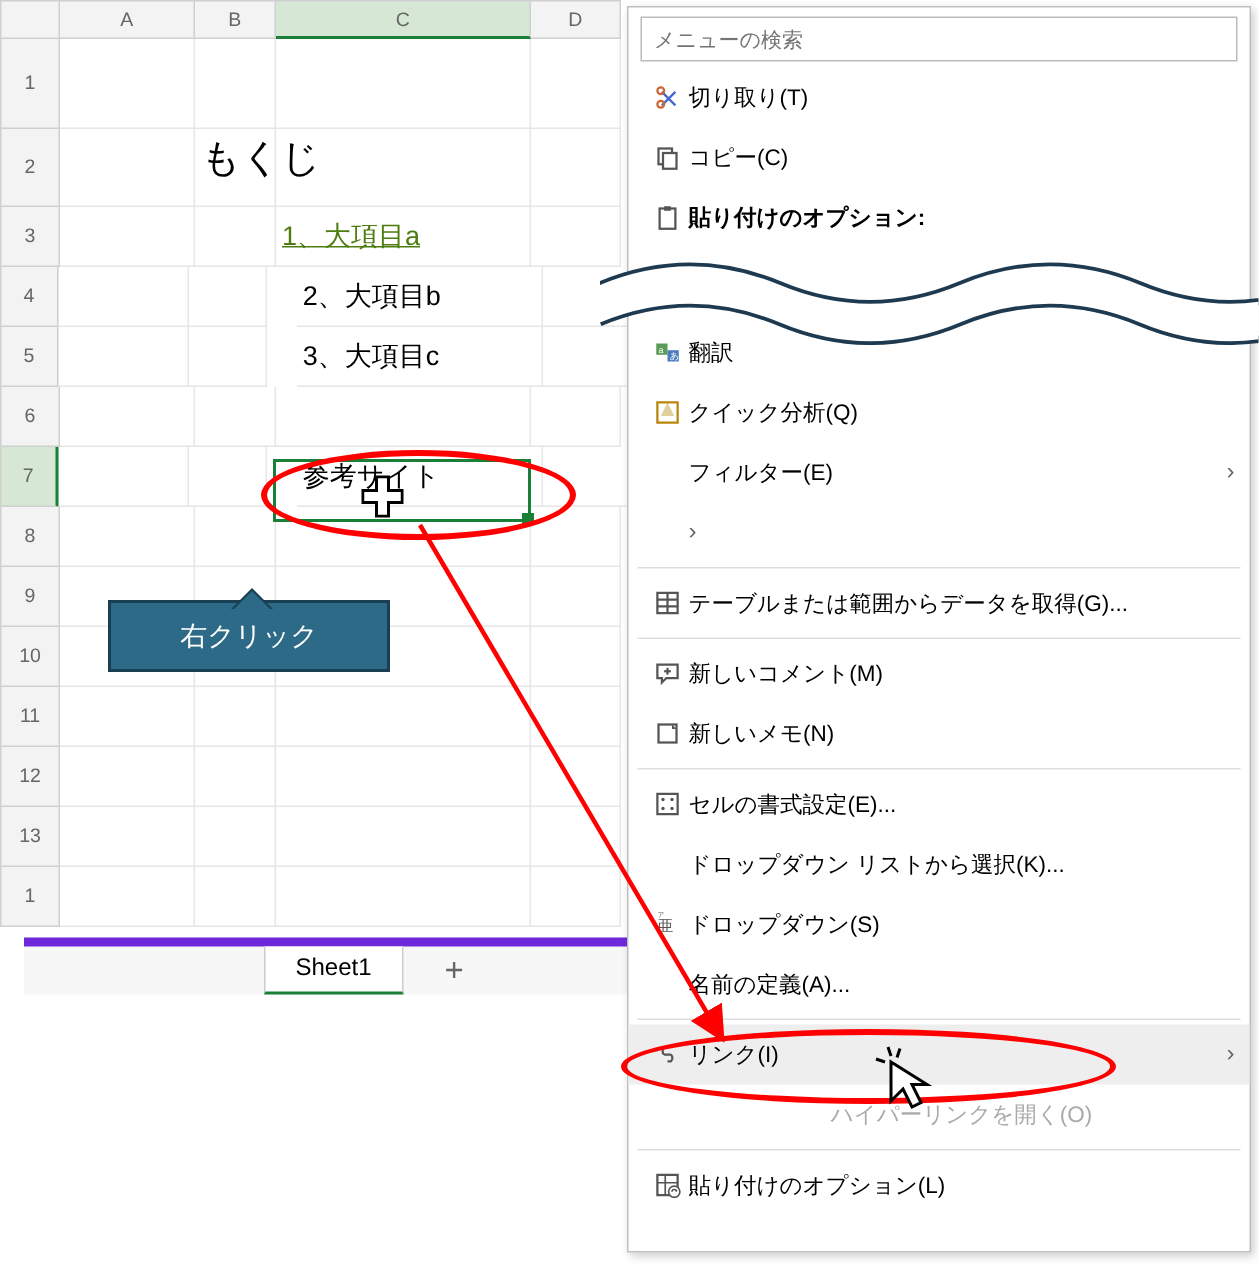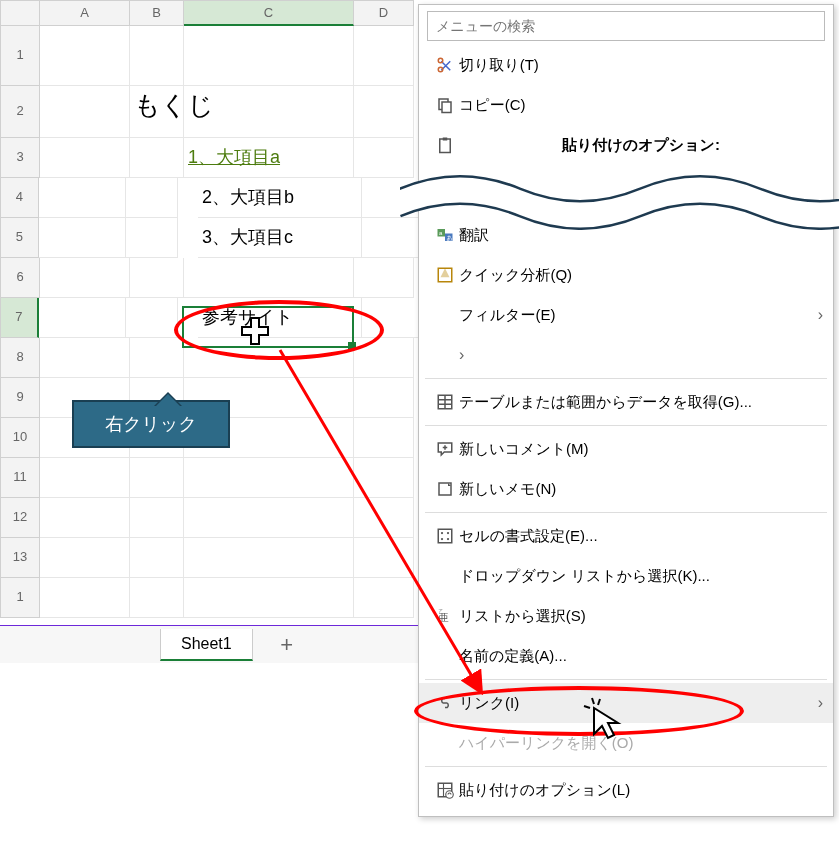--- a/index.html
+++ b/index.html
@@ -98,24 +98,24 @@
   }
   .sel-handle {
     position: absolute;
     right: -4px; bottom: -4px;
     width: 8px; height: 8px;
     background: #1a7f37;
   }
   
   .tabs {
     position: absolute;
-    left: 0; top: 625px;
+    left: 16px; top: 625px;
     width: 420px;
     height: 38px;
-    border-top: 1px solid #6d28d9;
+    border-top: 6px solid #6d28d9;
     background: #f7f7f7;
     display: flex;
     align-items: center;
     padding-left: 160px;
   }
   .tab {
     background: #fff;
     border: 1px solid #ccc;
     border-top: none;
     border-bottom: 2px solid #1a7f37;
@@ -132,21 +132,21 @@
   }
   
   .menu {
     position: absolute;
     left: 418px;
     top: 4px;
     width: 416px;
     background: #fff;
     border: 1px solid #bfbfbf;
     box-shadow: 2px 2px 6px rgba(0,0,0,0.2);
-    padding-bottom: 6px;
+    padding-bottom: 24px;
   }
   .menu-search {
     margin: 6px 8px 4px 8px;
   }
   .menu-search input {
     width: 100%;
     padding: 6px 8px;
     font-size: 14px;
     border: 1px solid #bbb;
     color: #888;
@@ -154,51 +154,51 @@
   }
   .menu-item {
     display: flex;
     align-items: center;
     height: 40px;
     padding: 0 10px 0 12px;
     font-size: 15px;
     cursor: default;
   }
   .menu-item.hover { background: #eee; }
-  .menu-item.disabled { color: #aaa; }
+  .menu-item.disabled { color: #aaa; text-align: center; }
   .menu-item .ico {
     width: 28px;
     display: inline-flex;
     justify-content: center;
     color: #555;
   }
   .menu-item .lbl { flex: 1; }
   .menu-item .chev { color: #666; font-size: 16px; }
   .menu-sep {
     height: 1px;
     background: #ddd;
     margin: 3px 6px;
   }
-  .menu-item.bold .lbl { font-weight: bold; text-align: center; }
+  .menu-item.bold .lbl { font-weight: bold; }
   .menu-gap { height: 50px; }
   
   .wave {
     position: absolute;
     left: 400px;
     top: 160px;
     width: 460px;
     height: 70px;
     pointer-events: none;
   }
   
   .callout {
     position: absolute;
     left: 72px;
     top: 400px;
-    width: 158px;
+    width: 188px;
     height: 48px;
     background: #2d6a87;
     border: 2px solid #1a3f52;
     color: #fff;
     font-size: 18px;
     text-align: center;
     line-height: 44px;
   }
   .callout::before {
     content: "";
@@ -504,21 +504,21 @@
     <span class="ico"></span>
     <span class="lbl"><span>ドロップダウン リストから選択(K)...</span></span>
   </div>
   <div class="menu-item">
     <span class="ico">
       <svg width="18" height="18" viewBox="0 0 24 24">
           <text x="3" y="18" font-size="14" fill="#555">亜</text>
           <text x="3" y="6" font-size="6" fill="#555">ア</text>
         </svg>
     </span>
-    <span class="lbl"><span>リストから選択(S)</span></span>
+    <span class="lbl"><span>ドロップダウン(S)</span></span>
   </div>
   <div class="menu-item">
     <span class="ico"></span>
     <span class="lbl"><span>名前の定義(A)...</span></span>
   </div>
   <div class="menu-sep"></div>
   <div class="menu-item hover">
     <span class="ico">
       <svg width="18" height="18" viewBox="0 0 24 24">
           <path d="M9 12 a4 4 0 0 1 0 -6 l3 0 M15 12 a4 4 0 0 1 0 6 l-3 0 M9 12 h6" fill="none" stroke="#555" stroke-width="2"></path>

